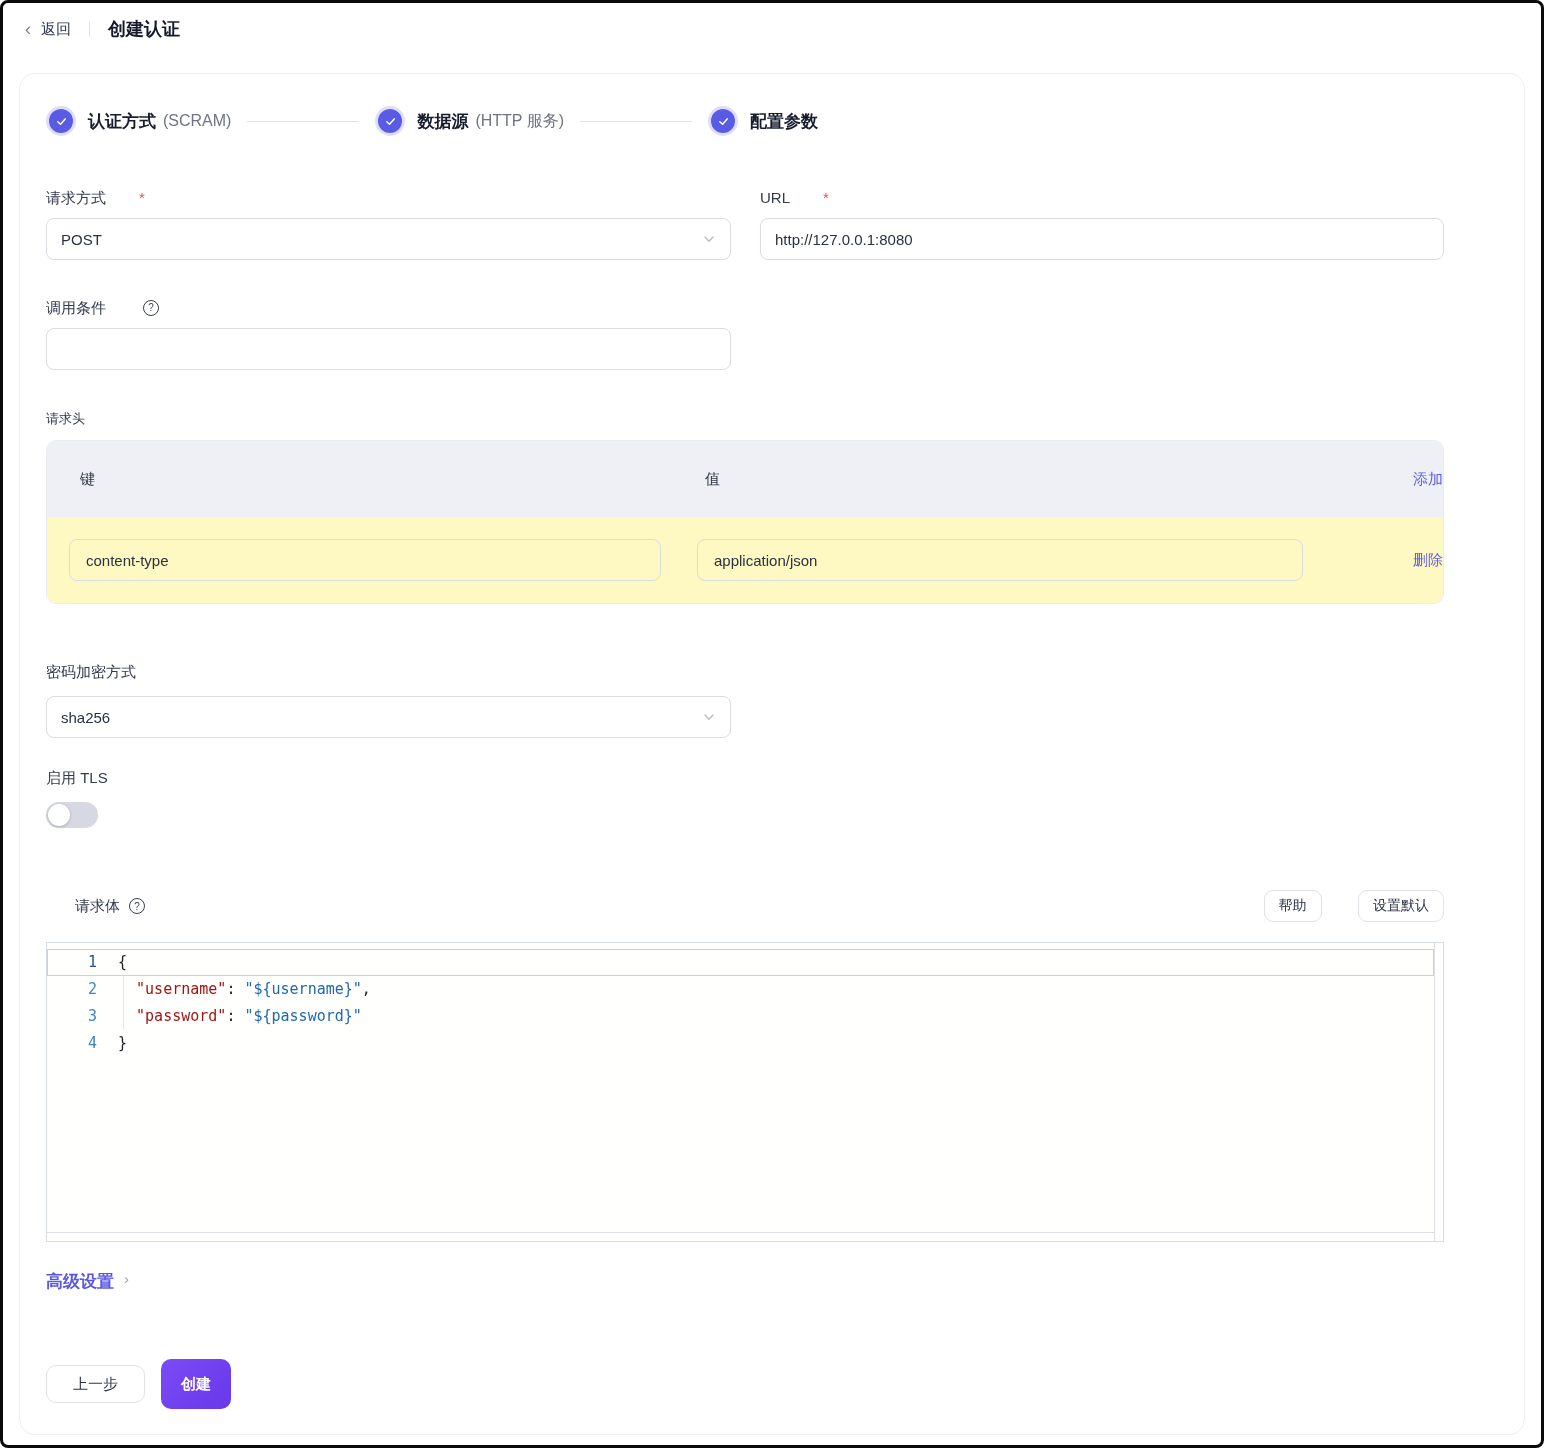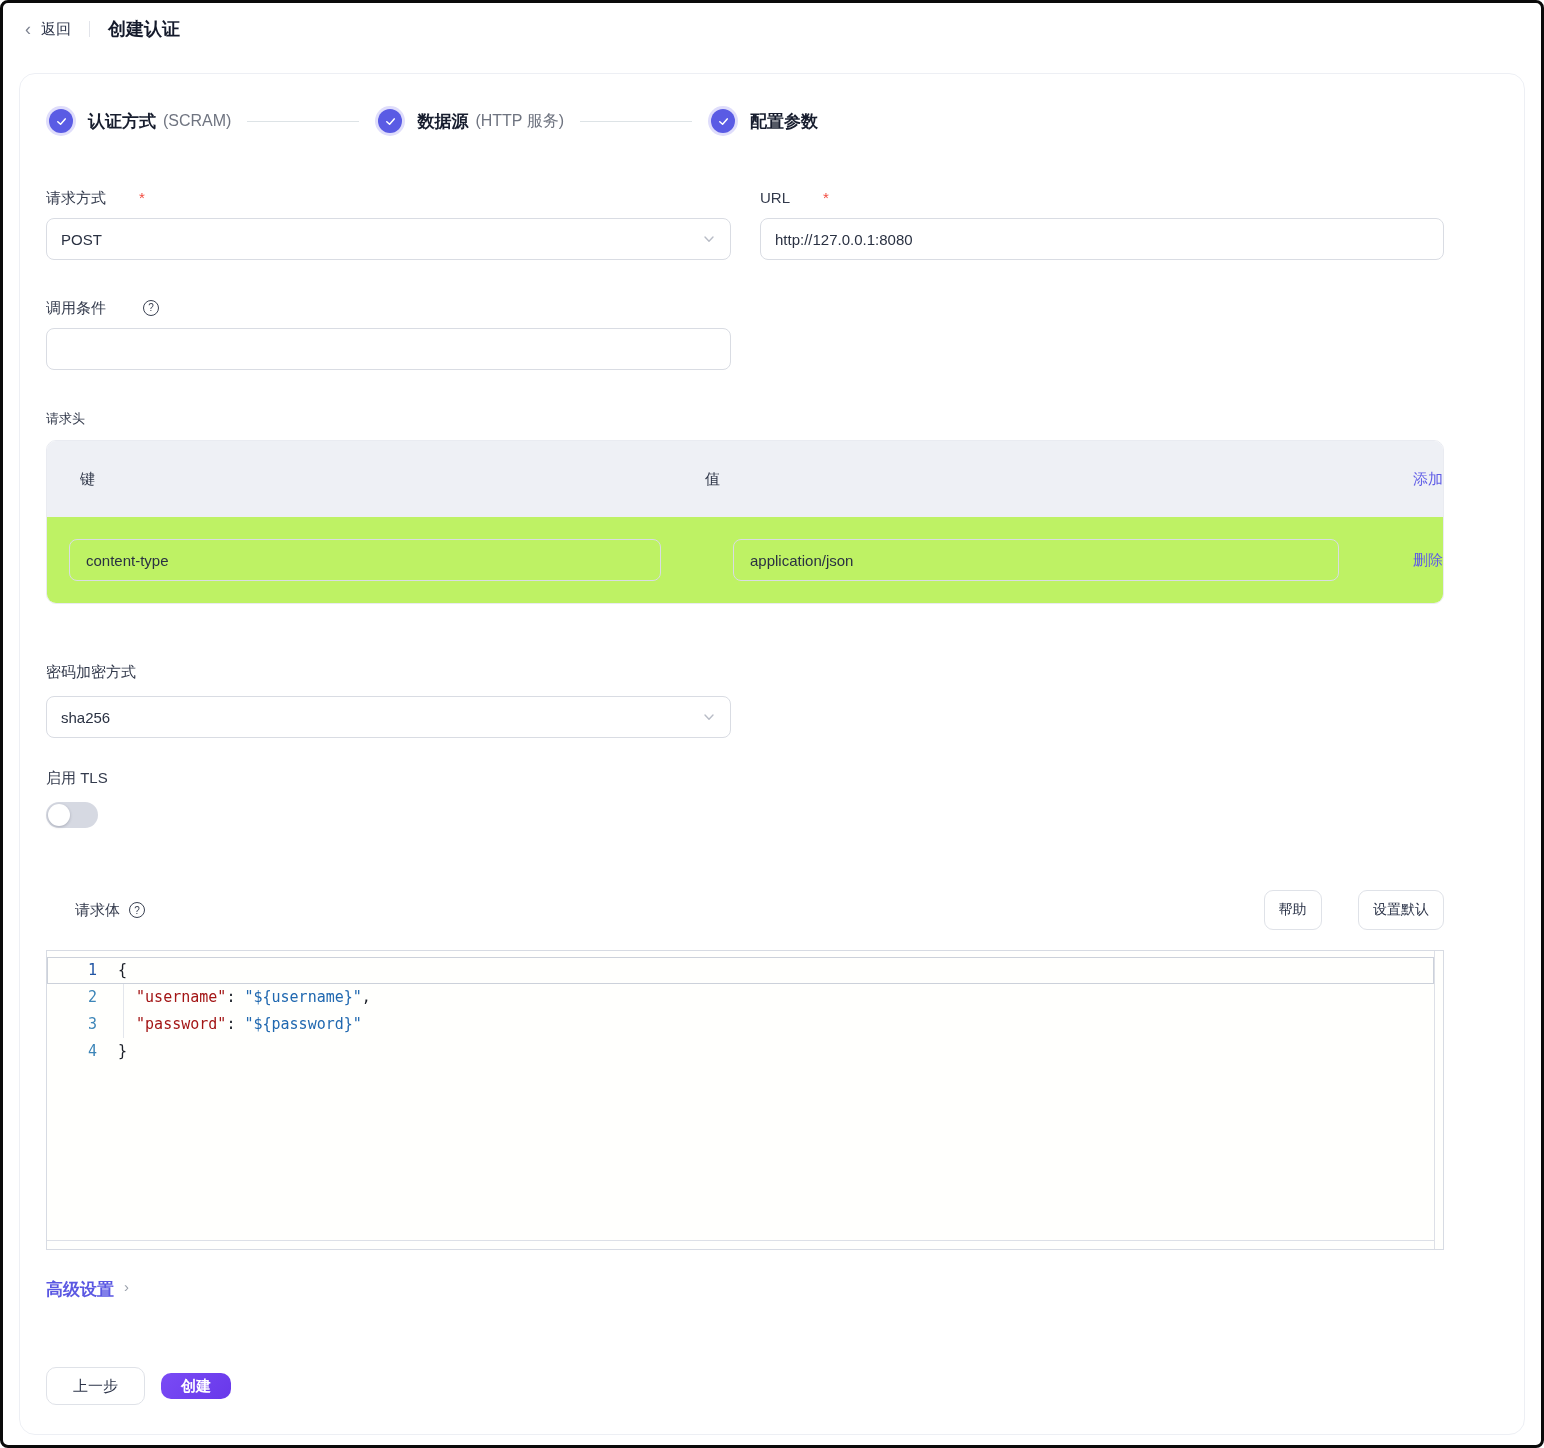--- a/index.html
+++ b/index.html
@@ -60,37 +60,37 @@
   .single-field { margin-bottom:40px; }
   .single-field .control { width:685px; }
 
   
   .section-label { font-size:13px; color:#333a4c; margin-bottom:12px; }
   .headers-table { width:1398px; border:1px solid #e9ebf1; border-radius:10px; overflow:hidden; margin-bottom:58px; }
   .ht-row { display:grid; grid-template-columns:650px 620px 1fr; align-items:center; }
   .ht-head { background:#eef0f5; height:76px; }
   .ht-head .col-key { padding-left:33px; font-size:15px; color:#2d3446; }
   .ht-head .col-val { padding-left:8px; font-size:15px; color:#2d3446; }
-  .ht-body { background:#bef264; height:86px;gap:36px; }
+  .ht-body { background:#fef9c3; height:86px; }
   .ht-input { height:42px; border:1px solid #d9dce3; border-radius:8px; display:flex; align-items:center; padding:0 16px; }
   .ht-input.key-cell { margin-left:22px; margin-right:36px; }
   .ht-input.val-cell { margin-right:14px; }
   .link { color:#5f5ce6; font-size:15px; cursor:pointer; text-align:center; }
   .col-action { text-align:right; }
 
   
   .tls-block { margin-bottom:62px; }
   .toggle { margin-top:14px; width:52px; height:26px; border-radius:13px; background:#d6d9e2; position:relative; cursor:pointer; }
   .toggle-knob { position:absolute; top:2px; left:2px; width:22px; height:22px; border-radius:50%;
     background:#fff; box-shadow:0 1px 3px rgba(30,35,60,.25); }
 
   
   .body-header { display:flex; align-items:center; justify-content:space-between; width:1398px; margin-bottom:20px; }
   .body-header-left { display:flex; align-items:center;margin-left:29px; }
-  .mini-btn { height:40px; border:1px solid #dfe2e8; border-radius:9px; background:#fff;
+  .mini-btn { height:32px; border:1px solid #dfe2e8; border-radius:9px; background:#fff;
     display:inline-flex; align-items:center; padding:0 14px; font-size:14px; color:#2b3348; cursor:pointer; }
   .mini-btn + .mini-btn { margin-left:32px; }
 
   .editor { width:1398px; height:300px; border:1px solid #d7dbe3; background:#fffffd; position:relative;
     font-family:"DejaVu Sans Mono","Liberation Mono",monospace; font-size:15px; margin-bottom:28px; }
   .editor-scrollv { position:absolute; top:0; right:0; bottom:0; width:9px; border-left:1px solid #dde0e7; background:#fffffd; }
   .editor-scrollh { position:absolute; left:0; right:9px; bottom:0; height:9px; border-top:1px solid #dde0e7; background:#fffffd; }
   .code-lines { position:absolute; top:6px; left:0; right:9px; }
   .code-line { display:flex; height:27px; line-height:27px; position:relative; }
   .gutter { width:66px; flex:none; text-align:right; padding-right:16px; color:#3c85b8; }
@@ -104,21 +104,21 @@
   .tok-str { color:#2068b0; }
   .tok-p { color:#1b1f28; }
 
   
   .advanced { display:flex; align-items:flex-start; margin-bottom:66px; cursor:pointer; }
   .advanced-label { font-size:17px; font-weight:700; color:#5a57e2; }
   .advanced-chev { color:#9aa0ab; font-size:15px; margin-left:10px; }
   .footer-btns { display:flex; align-items:center; }
   .btn-secondary { height:38px; border:1px solid #dfe2e8; border-radius:10px; background:#fff;
     display:inline-flex; align-items:center; padding:0 26px; font-size:15px; color:#2b3348; cursor:pointer; }
-  .btn-primary { height:26px; border:none; border-radius:10px;
+  .btn-primary { height:50px; border:none; border-radius:10px;
     background:linear-gradient(135deg,#7a4bf5,#6838ea);
     display:inline-flex; align-items:center; padding:0 20px; font-size:15px; font-weight:700; color:#fff;
     margin-left:16px; cursor:pointer; }
 </style>
 </head>
 <body>
 
 <div class="topbar">
   <span class="back-chevron">‹</span>
   <span class="back-label">返回</span>

